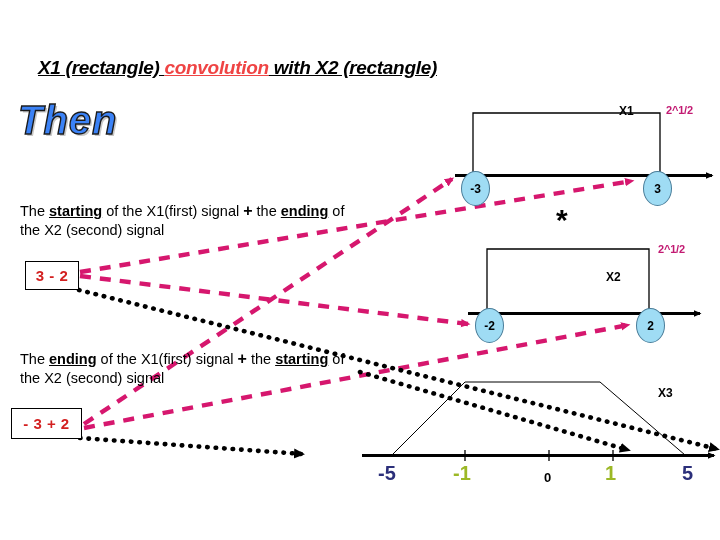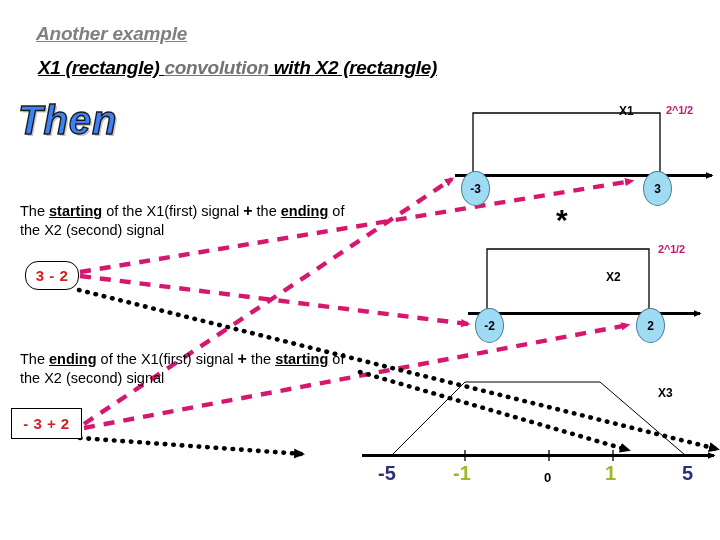--- a/index.html
+++ b/index.html
@@ -41,21 +41,21 @@
     left: 38px;
     top: 57px;
     font-size: 19px;
     font-weight: bold;
     font-style: italic;
     white-space: nowrap;
     letter-spacing: -0.3px;
   }
   .title-main span { text-decoration: underline; }
   .tm-black { color: #000000; }
-  .tm-conv  { color: #737373; }
+  .tm-conv  { color: #ef4444; }
 
   
   .then-word {
     position: absolute;
     left: 18px;
     top: 100px;
     font-size: 40px;
     font-weight: bold;
     font-style: italic;
     color: #3b82f6;
@@ -87,21 +87,21 @@
     border: 1.6px solid #000000;
     background: #ffffff;
     color: #d32020;
     font-size: 15px;
     font-weight: bold;
     display: flex;
     align-items: center;
     justify-content: center;
     letter-spacing: 0.5px;
   }
-  #box-3-2   { left: 25px; top: 261px; width: 52px; height: 27px; border-radius: 13px; }
+  #box-3-2   { left: 25px; top: 261px; width: 52px; height: 27px; }
   #box-m3p2  { left: 11px; top: 408px; width: 69px; height: 29px; }
 
   
   .siglabel {
     position: absolute;
     font-size: 12px;
     font-weight: bold;
     color: #000000;
   }
   #label-x1 { left: 619px; top: 93px; margin-top: 11px; }
@@ -216,21 +216,20 @@
 
       <path d="M79,290 L717,449" marker-end="url(#mk-dot-black)" transform="translate(0,0)"></path>
 
       <path d="M80,438 L302,454" marker-end="url(#mk-dot-black)"></path>
     </g>
     <g stroke="#000000" stroke-width="4.6" fill="none" stroke-dasharray="0.5 8" stroke-linecap="round">
       <path d="M360,372 L628,450" marker-end="url(#mk-dot-black)"></path>
     </g>
   </svg>
 
-  <div class="title-small">Another example</div>
 
   <div class="title-main">
     <span class="tm-black">X1 (rectangle) </span><span class="tm-conv">convolution</span><span class="tm-black"> with X2 (rectangle)</span>
   </div>
 
   <div class="then-word">Then</div>
 
 
   <div class="para" id="para-start">
     <span>The </span><u>starting</u><span> of the X1(first) signal </span><span class="plus">+</span><span> the </span><u>ending</u><span> of the X2 (second) signal</span>

